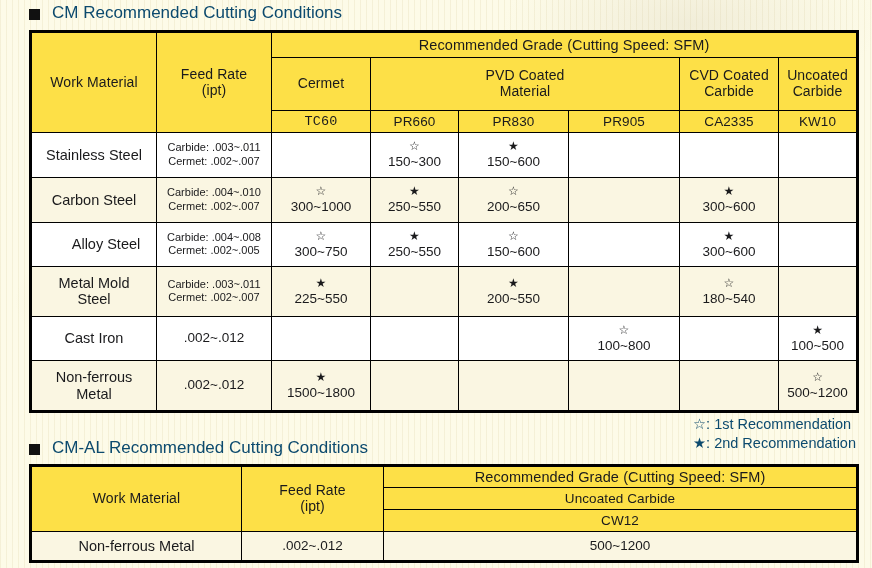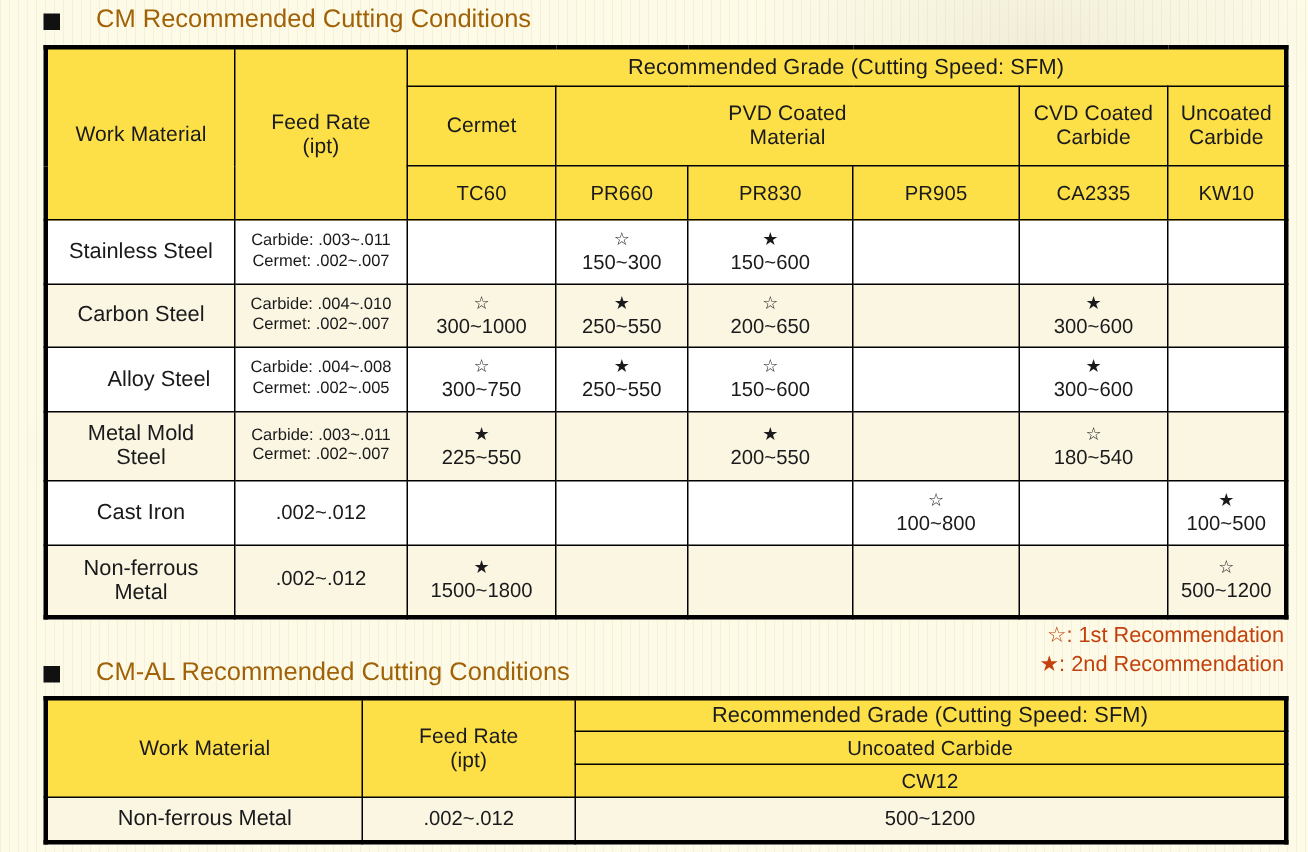--- a/index.html
+++ b/index.html
@@ -32,25 +32,25 @@
     pointer-events: none;
     z-index: 0;
   }
 
   #page { position: relative; z-index: 1; width: 872px; height: 568px; }
 
   
   .section-title {
     position: absolute;
     font-size: 17px;
-    color: #a16207;
+    color: #0c4a6e;
     white-space: nowrap;
     display: flex;
     align-items: center;
-    gap: 24px;
+    gap: 12px;
   }
   .bullet-square {
     width: 11px; height: 11px;
     background: #111111;
     display: inline-block;
     flex: 0 0 auto;
     position: relative;
     top: 1px;
   }
 
@@ -88,24 +88,23 @@
   td.val { font-size: 13px; line-height: 1.1; }
   td.val .star { display: block; font-size: 12px; line-height: 1.15; height: 14px; }
   td.val .rng  { display: block; font-size: 13.5px; line-height: 1.15; }
 
   tr.band-alt td { background: #faf6e2; }
   tr.band-alt td.val, tr.band-alt td.feed, tr.band-alt td.rowlabel { background: #faf6e2; }
 
   
   .legend {
     position: absolute;
-    text-align: right;
     font-size: 14.5px;
     line-height: 1.28;
-    color: #c2410c;
+    color: #0c4a6e;
     white-space: nowrap;
   }
   .legend div { display: block; }
 </style>
 </head>
 <body>
 
 <div id="bg-texture"></div>
 
 <div id="page">
@@ -136,21 +135,21 @@
       <tr>
         <th class="hdr" style="height:53px;">Cermet</th>
         <th class="hdr" colspan="3" style="white-space:pre-line;">PVD Coated
 Material</th>
         <th class="hdr" style="white-space:pre-line;">CVD Coated
 Carbide</th>
         <th class="hdr" style="white-space:pre-line;">Uncoated
 Carbide</th>
       </tr>
       <tr>
-        <th class="hdr grade-name" style="height:36px;">TC60</th>
+        <th class="hdr grade-name" style="height:22px;font-family:Liberation Mono, monospace;">TC60</th>
         <th class="hdr grade-name">PR660</th>
         <th class="hdr grade-name">PR830</th>
         <th class="hdr grade-name">PR905</th>
         <th class="hdr grade-name">CA2335</th>
         <th class="hdr grade-name">KW10</th>
       </tr>
     </thead>
     <tbody id="cm-body">
         <tr>
           <td class="rowlabel" style="white-space: pre-line;">Stainless Steel</td>

